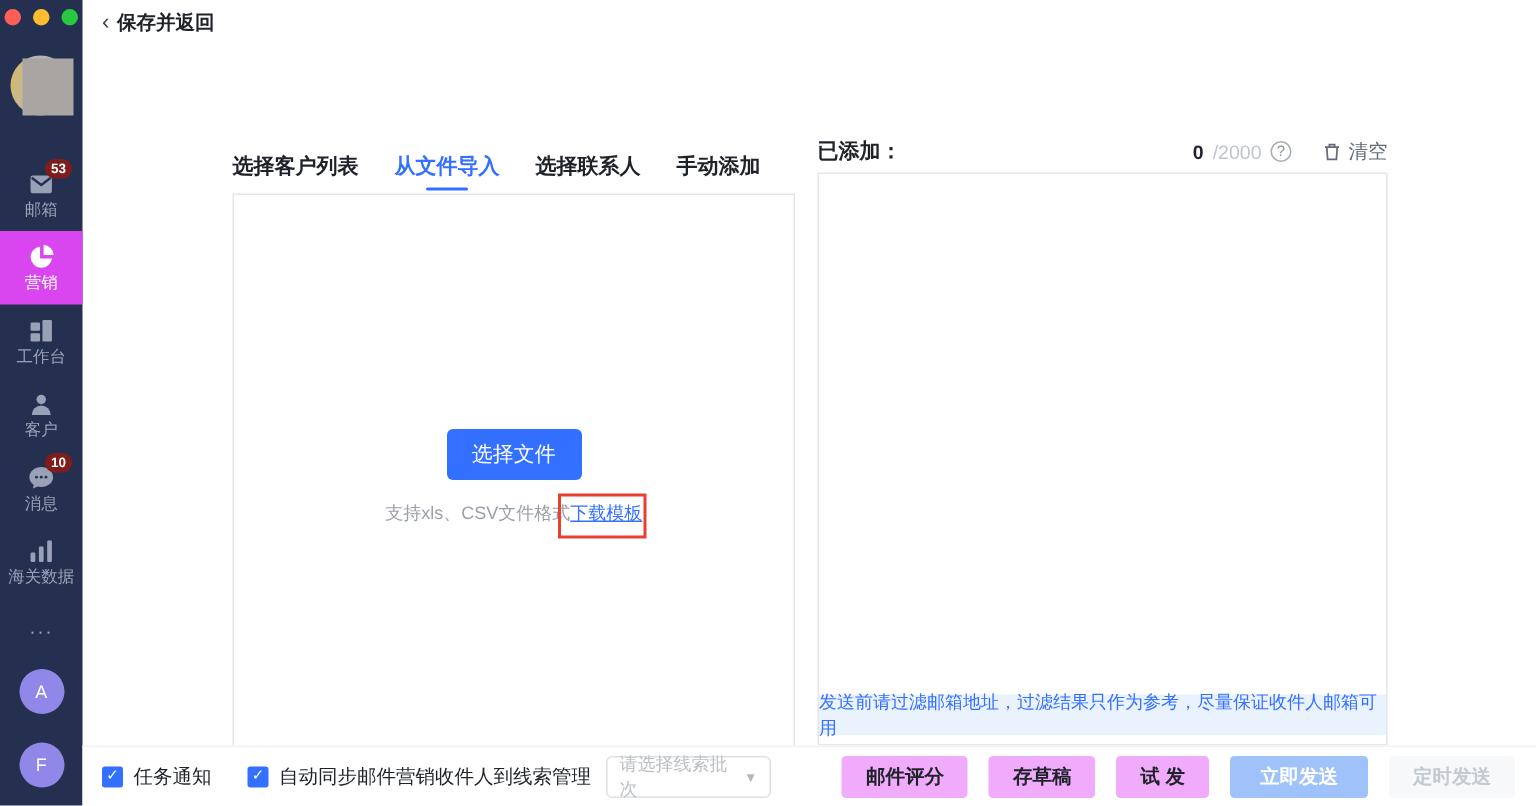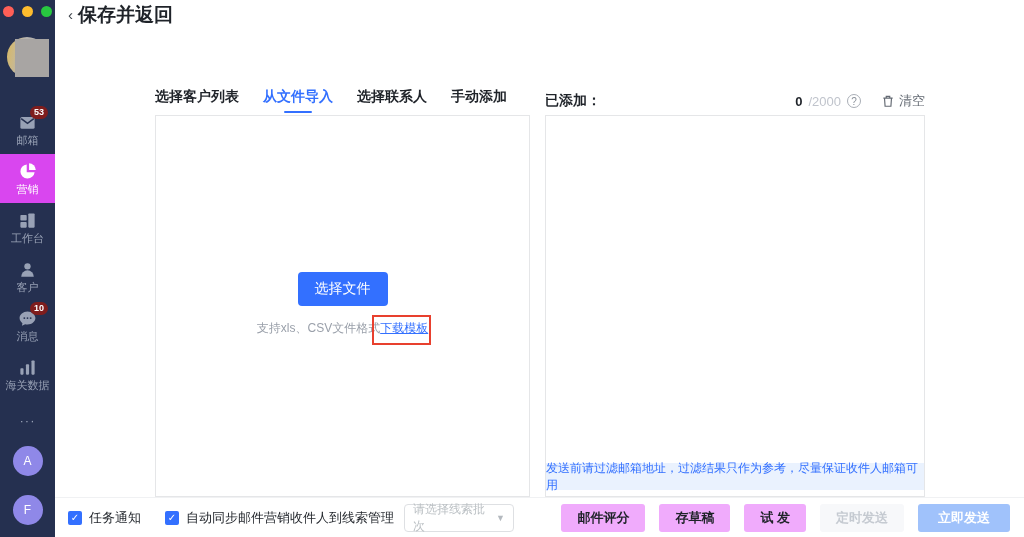--- a/index.html
+++ b/index.html
@@ -23,33 +23,33 @@
   .badge { position:absolute; top:1px; right:7px; background:#7f1d1d; color:#fff; font-size:9px; line-height:9px; padding:2px 4px; border-radius:8px; font-weight:bold; }
   .more { margin-top:14px; color:#98a1b5; font-size:13px; letter-spacing:1px; cursor:pointer; }
   .user-avatars { margin-top:18px; display:flex; flex-direction:column; gap:19px; align-items:center; }
   .u-avatar { width:30px; height:30px; border-radius:50%; background:#8f88e8; color:#fff; font-size:12px; display:flex; align-items:center; justify-content:center; cursor:pointer; }
 
   
   .main { position:absolute; left:55px; top:0; right:0; bottom:0; }
   .topbar { height:30px; display:flex; align-items:center; padding-left:13px; }
   .back { display:flex; align-items:center; gap:5px; cursor:pointer; color:#1f2329; }
   .back .chev { font-size:15px; color:#3d434b; line-height:14px; }
-  .back .back-label { font-size:19px; font-weight:bold; }
+  .back .back-label { font-size:13px; font-weight:bold; }
   .subbar { position:relative; height:39px; display:flex; align-items:center; padding-left:13px; border-bottom:1px solid #f0f1f3; }
   .quota { font-size:13px; font-weight:bold; color:#1f2329; }
   .steps { position:absolute; left:330px; top:0; height:38px; display:flex; align-items:center; gap:58px; }
   .step { position:relative; display:flex; align-items:center; gap:10px; height:38px; }
   .step-num { width:19px; height:19px; border-radius:50%; border:1px solid #c9ccd2; color:#8a9099; font-size:12px; display:flex; align-items:center; justify-content:center; }
   .step-label { font-size:14px; color:#1f2329; }
   .step.active .step-num { background:#3370ff; border-color:#3370ff; color:#fff; }
   .step.active .step-label { color:#3370ff; }
   .step.active::after { content:""; position:absolute; left:35px; bottom:0; width:25px; height:3px; background:#3370ff; border-radius:2px; }
 
   .content { position:absolute; left:0; right:0; top:70px; bottom:40px; }
-  .panel-left { position:absolute; left:100px; top:18px; width:375px; }
+  .panel-left { position:absolute; left:100px; top:32px; width:375px; }
   .panel-right { position:absolute; left:490px; top:18px; width:380px; }
   .tabs { display:flex; gap:24px; height:22px; align-items:flex-start; }
   .tab { position:relative; font-size:14px; font-weight:bold; color:#1f2329; cursor:pointer; }
   .tab.active { color:#3370ff; }
   .tab.active::after { content:""; position:absolute; left:50%; transform:translateX(-50%); bottom:-7px; width:28px; height:2px; background:#3370ff; border-radius:1px; }
   .box { margin-top:5px; height:382px; border:1px solid #e5e6e8; background:#fff; }
   .import-box { display:flex; flex-direction:column; align-items:center; padding-top:156px; }
   .choose-file-btn { background:#3370ff; color:#fff; border:none; font-size:14px; padding:8px 17px; border-radius:4px; cursor:pointer; font-family:inherit; }
   .support-line { margin-top:14px; font-size:12px; color:#9aa0aa; display:flex; align-items:center; }
   .link-wrap { position:relative; display:inline-block; }
@@ -215,18 +215,18 @@
         <span class="chk-label">自动同步邮件营销收件人到线索管理</span>
       </div>
       <div class="batch-select">
         <span class="placeholder">请选择线索批次</span>
         <span class="caret">▼</span>
       </div>
       <div class="footer-spacer"></div>
       <button class="f-btn default">邮件评分</button>
       <button class="f-btn default">存草稿</button>
       <button class="f-btn default">试 发</button>
+      <button class="f-btn primary-disabled">立即发送</button>
       <button class="f-btn disabled">定时发送</button>
-      <button class="f-btn primary-disabled">立即发送</button>
     </div>
 
   </div>
 </div>
 
 </body></html>

